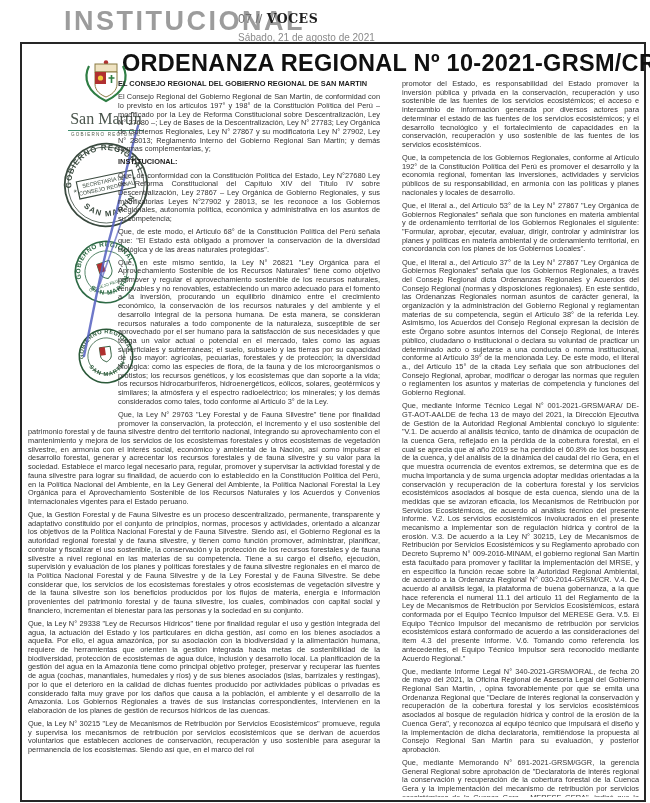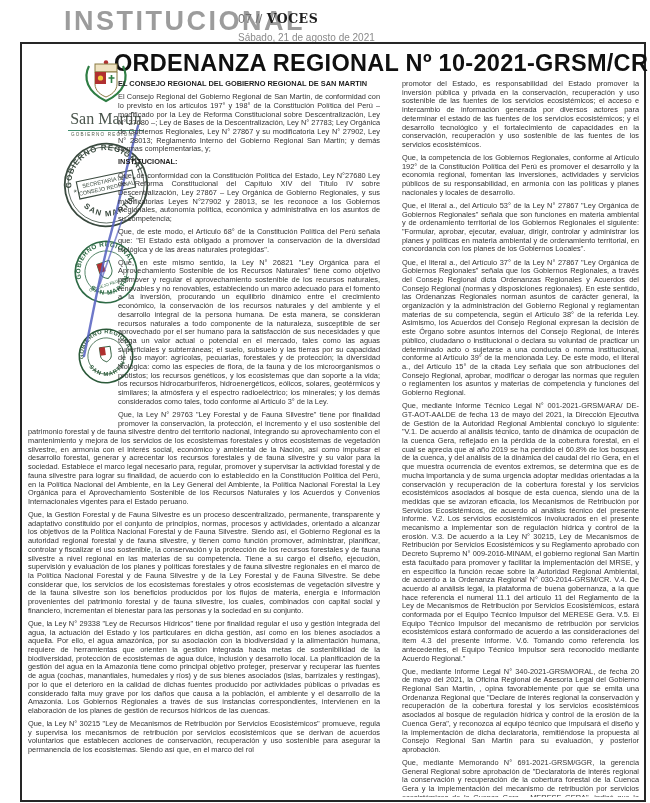--- a/index.html
+++ b/index.html
@@ -9,21 +9,21 @@
   .mast-section{position:absolute;left:30px;top:6px;font-size:27px;font-weight:bold;
         color:#9c9c9c;letter-spacing:2.5px;margin-left:34px;}
   .mast-right{position:absolute;left:238px;top:9px;line-height:18px;}
   .mast-pageinfo{font-size:12.5px;color:#6e6e6e;}
   .mast-brand{font-family:"DejaVu Serif",serif;font-weight:bold;font-size:12.5px;color:#1d1d1d;
         letter-spacing:.5px;}
   .mast-date{font-size:10px;color:#8a8a8a;margin-top:1px;}
   
   .doc-box{position:absolute;left:20px;top:42px;width:622px;height:756px;
         border:2px solid #262626;background:#fff;}
-  .doc-title{position:absolute;left:92px;right:8px;top:6px;text-align:center;
+  .doc-title{position:absolute;left:100px;right:8px;top:6px;text-align:center;
         font-size:23.5px;font-weight:bold;color:#101010;letter-spacing:.3px;white-space:nowrap;}
   .columns{position:absolute;left:6px;right:5px;top:36px;bottom:3px;display:flex;gap:22px;
         overflow:hidden;}
   .col-left{width:352px;overflow:hidden;}
   .col-right{flex:1;overflow:hidden;}
   .logo-spacer{float:left;width:90px;height:340px;}
   p.para{font-size:7.4px;line-height:8.7px;text-align:justify;color:#333;margin:0 0 4.4px 0;}
   p.para.b{font-weight:bold;color:#1f1f1f;}
   
   .logo-block{position:absolute;left:24px;top:14px;width:88px;text-align:center;margin-left:16px;}

